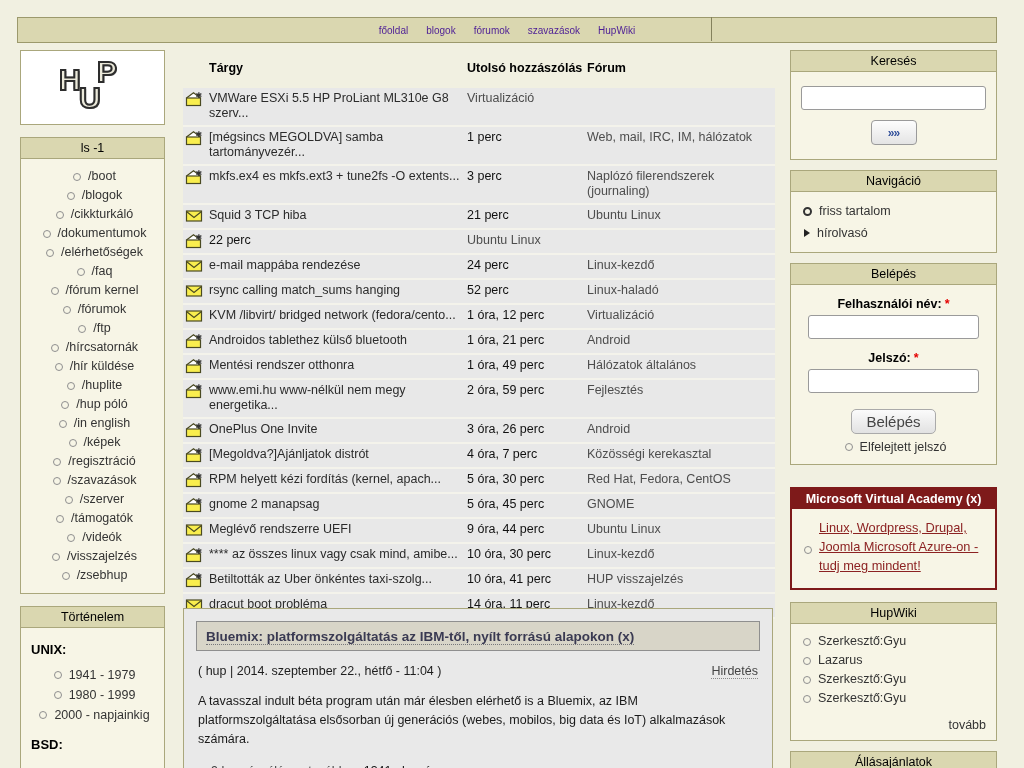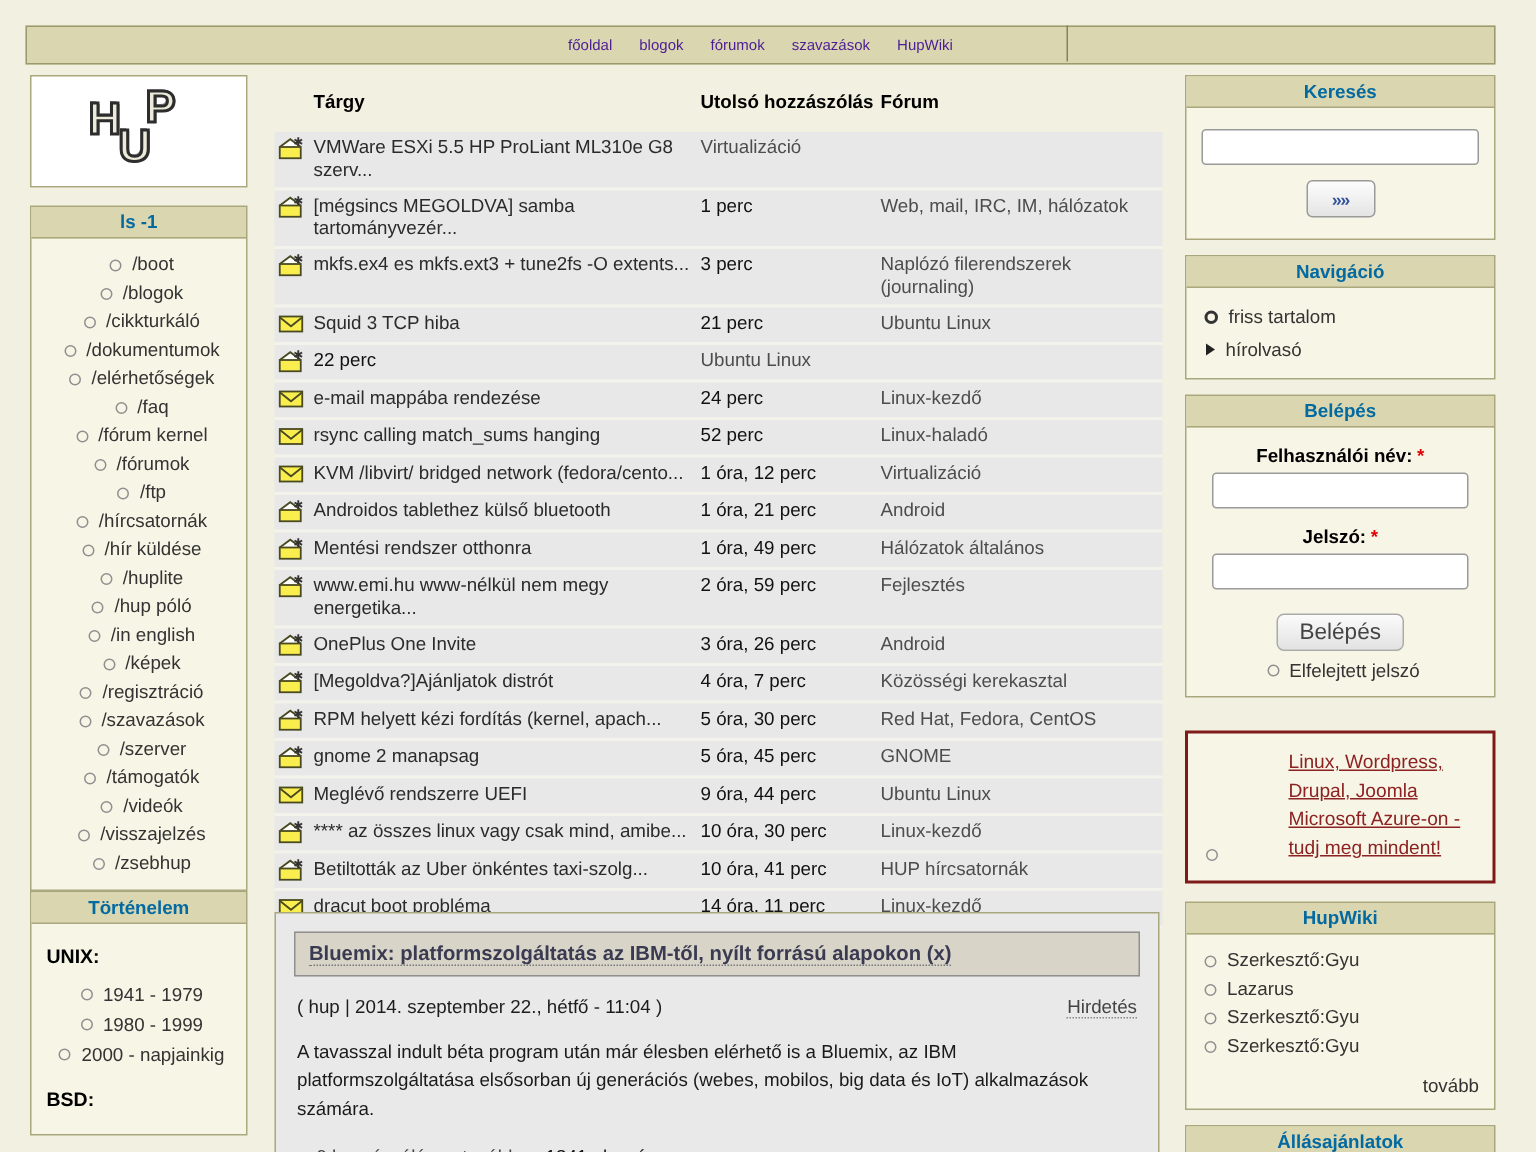--- a/index.html
+++ b/index.html
@@ -8,21 +8,21 @@
 
   
   .topnav{position:absolute;left:17px;top:17px;width:978px;height:24px;background:#dad7b0;
     border:1px solid #9c996c;display:flex;align-items:center;justify-content:center;}
   .topnav a{color:#4c1d95;text-decoration:none;font-size:10px;margin:0 9px;}
   .nav-divider{display:inline-block;width:0;height:24px;border-left:1px solid #84815c;margin-left:56px;}
 
   
   .box{border:1px solid #aaa77c;background:#f7f5e6;}
   .box-head{background:#dad7b0;border-bottom:1px solid #aaa77c;text-align:center;
-    font-size:12.5px;font-weight:bold;color:#0369a1;padding:3px 2px;}
+    font-size:12.5px;font-weight:normal;color:#000000;padding:3px 2px;}
   .box-body{padding:8px 6px;}
 
   
   .leftcol{position:absolute;left:20px;top:50px;width:145px;}
   .logo-box{border:1px solid #aaa77c;background:#ffffff;height:73px;position:relative;margin-bottom:12px;}
   .logo{position:absolute;left:0;top:0;width:100%;height:100%;}
   .logo span{position:absolute;font-weight:bold;font-size:30px;color:#eceadb;
     -webkit-text-stroke:2px #2d2d2d;text-shadow:1px 1px 0 #555,-1px -1px 0 #999;}
   .logo .l-h{left:38px;top:12px;}
   .logo .l-u{left:58px;top:30px;}
@@ -83,21 +83,21 @@
   .req{color:#e40000;font-weight:bold;margin-left:3px;}
   .login-input{width:92%;height:24px;border:1px solid #9a9a9a;border-radius:3px;background:#fff;
     outline:none;padding:0 5px;font-size:12px;margin-bottom:12px;box-sizing:border-box;}
   .login-btn{font-size:15px;color:#444;padding:3px 14px;border:1px solid #aaa;border-radius:5px;
     background:linear-gradient(#fbfbfb,#e2e2e2);cursor:pointer;margin-top:4px;
     font-family:"Liberation Sans","DejaVu Sans",sans-serif;}
   .forgot-row{display:flex;justify-content:center;align-items:center;margin-top:6px;font-size:12.5px;}
   .forgot-row a{color:#333;text-decoration:none;}
   .mva{border:2px solid #7e1a1a;background:#f7f5e6;margin-bottom:12px;}
   .mva-head{background:#7e1a1a;color:#fff;text-align:center;font-size:12.5px;font-weight:bold;padding:3px 2px;}
-  .mva-body{padding:9px 8px 13px 8px;display:flex;align-items:flex-end;gap:40px;}
+  .mva-body{padding:9px 8px 13px 8px;display:flex;align-items:center;}
   .mva-body a{color:#8c2222;font-size:12.8px;line-height:19px;text-decoration:underline;}
   .mva-body .bull{margin-top:6px;}
   .wiki-body{padding:8px 8px 6px 8px;}
   .wiki-body .item{display:flex;align-items:center;line-height:19px;font-size:12.5px;}
   .wiki-body a{color:#333;text-decoration:none;}
   .wiki-more{text-align:right;font-size:12.5px;padding:4px 10px 8px 0;}
   .wiki-more a{color:#333;text-decoration:none;}
 </style>
 </head>
 <body>
@@ -234,21 +234,21 @@
             </li>
 
             <li>
               <span class="bull"></span>
               <a href="#">/zsebhup</a>
             </li>
           </ul>
       </div>
     </div>
 
-    <div class="box" style="margin-top:0;">
+    <div class="box" style="margin-top:12px;">
       <div class="box-head">Történelem</div>
       <div class="box-body" style="padding:8px 8px;">
         <div class="hist-label">UNIX:</div>
         <ul class="menu-list" style="line-height:20px;">
 
             <li style="line-height:20px;">
               <span class="bull"></span>
               <a href="#">1941 - 1979</a>
             </li>
 
@@ -512,21 +512,21 @@
           <span class="ticon new">
             <svg class="env-new" width="18" height="16" viewBox="0 0 18 16">
               <path d="M1.5,7 L8.5,1.8 L15.5,7" fill="#ffffff" stroke="#4a4a22" stroke-width="1.2"></path>
               <rect x="1.5" y="7" width="14" height="7.5" fill="#f9ee4e" stroke="#4a4a22" stroke-width="1.2"></rect>
               <text x="10.5" y="6.5" font-size="8" fill="#333">✱</text>
             </svg>
 
           </span>
           <a href="#" class="ttitle">Betiltották az Uber önkéntes taxi-szolg...</a>
           <span class="ttime">10 óra, 41 perc</span>
-          <a href="#" class="tforum">HUP hírcsatornák</a>
+          <a href="#" class="tforum">HUP visszajelzés</a>
         </div>
 
         <div class="trow">
           <span class="ticon read">
 
             <svg class="env-read" width="18" height="16" viewBox="0 0 18 16">
               <rect x="1.5" y="3" width="15" height="10" fill="#f9ee4e" stroke="#4a4a22" stroke-width="1.2"></rect>
               <path d="M1.5,3.5 L9,9.5 L16.5,3.5" fill="none" stroke="#4a4a22" stroke-width="1.2"></path>
             </svg>
           </span>
@@ -595,20 +595,21 @@
         <br>
         <button class="login-btn">Belépés</button>
         <div class="forgot-row">
           <span class="bull"></span>
           <a href="#">Elfelejtett jelszó</a>
         </div>
       </div>
     </div>
 
     <div class="mva" style="margin-top:22px;">
+      <div class="mva-head">Microsoft Virtual Academy (x)</div>
       <div class="mva-body">
         <span class="bull"></span>
         <a href="#">Linux, Wordpress, Drupal, Joomla Microsoft Azure-on - tudj meg mindent!</a>
       </div>
     </div>
 
     <div class="box rbox">
       <div class="box-head">HupWiki</div>
       <div class="wiki-body">
 

